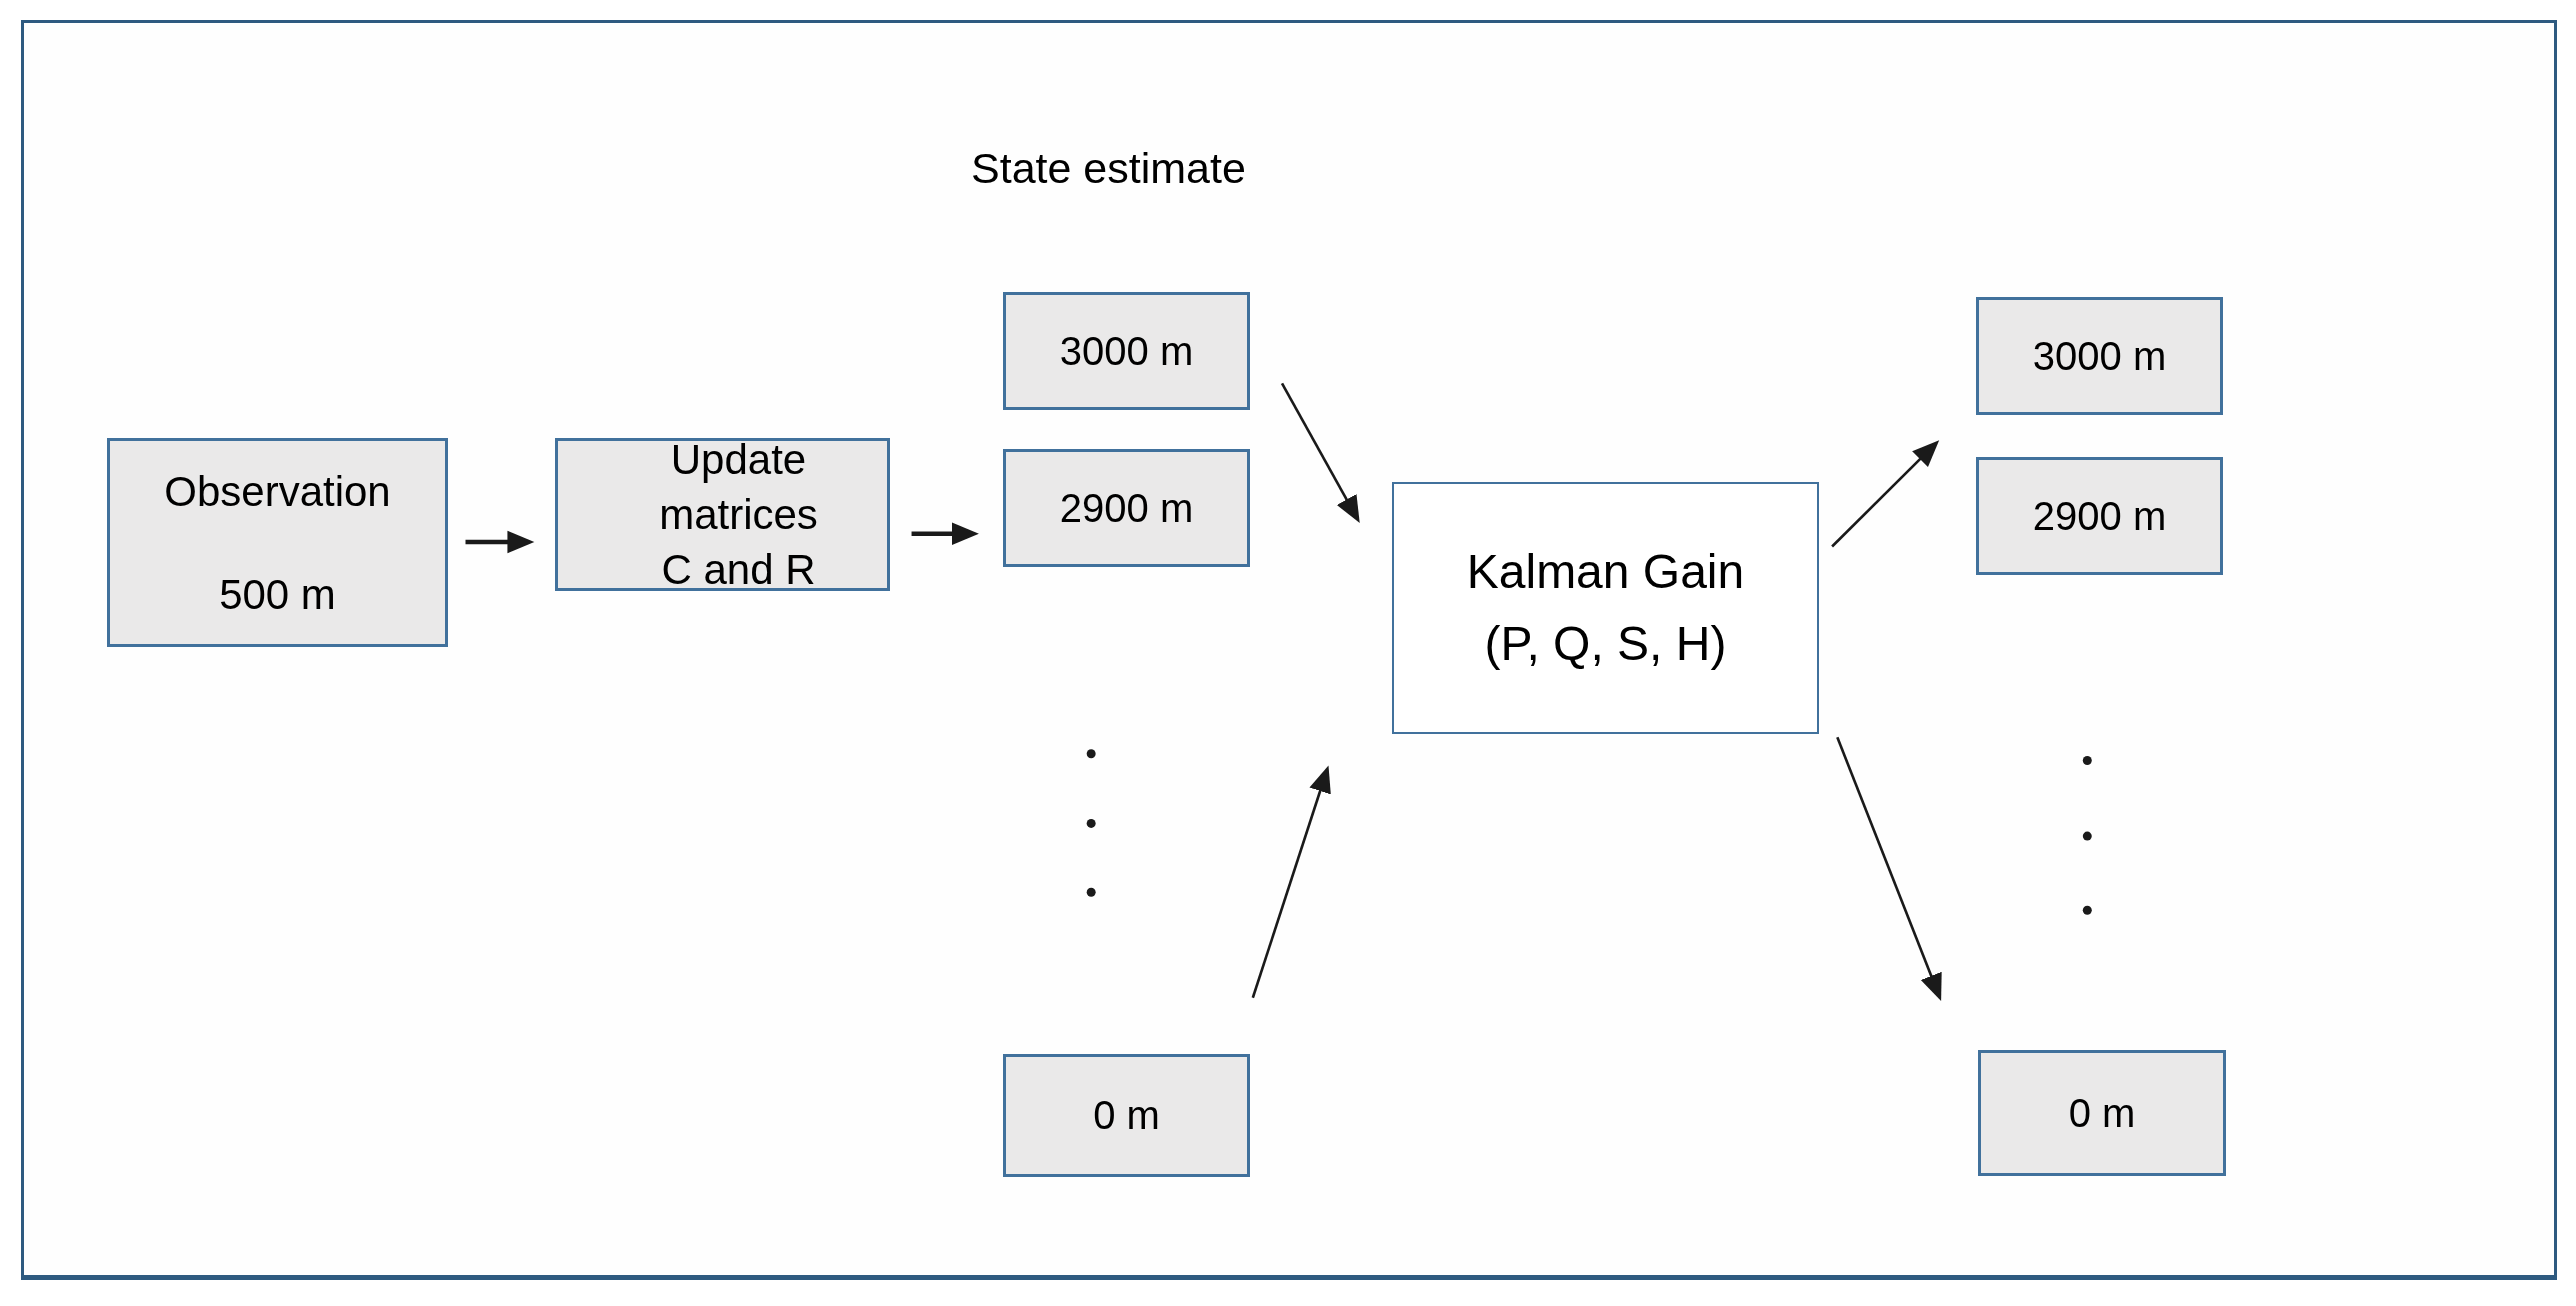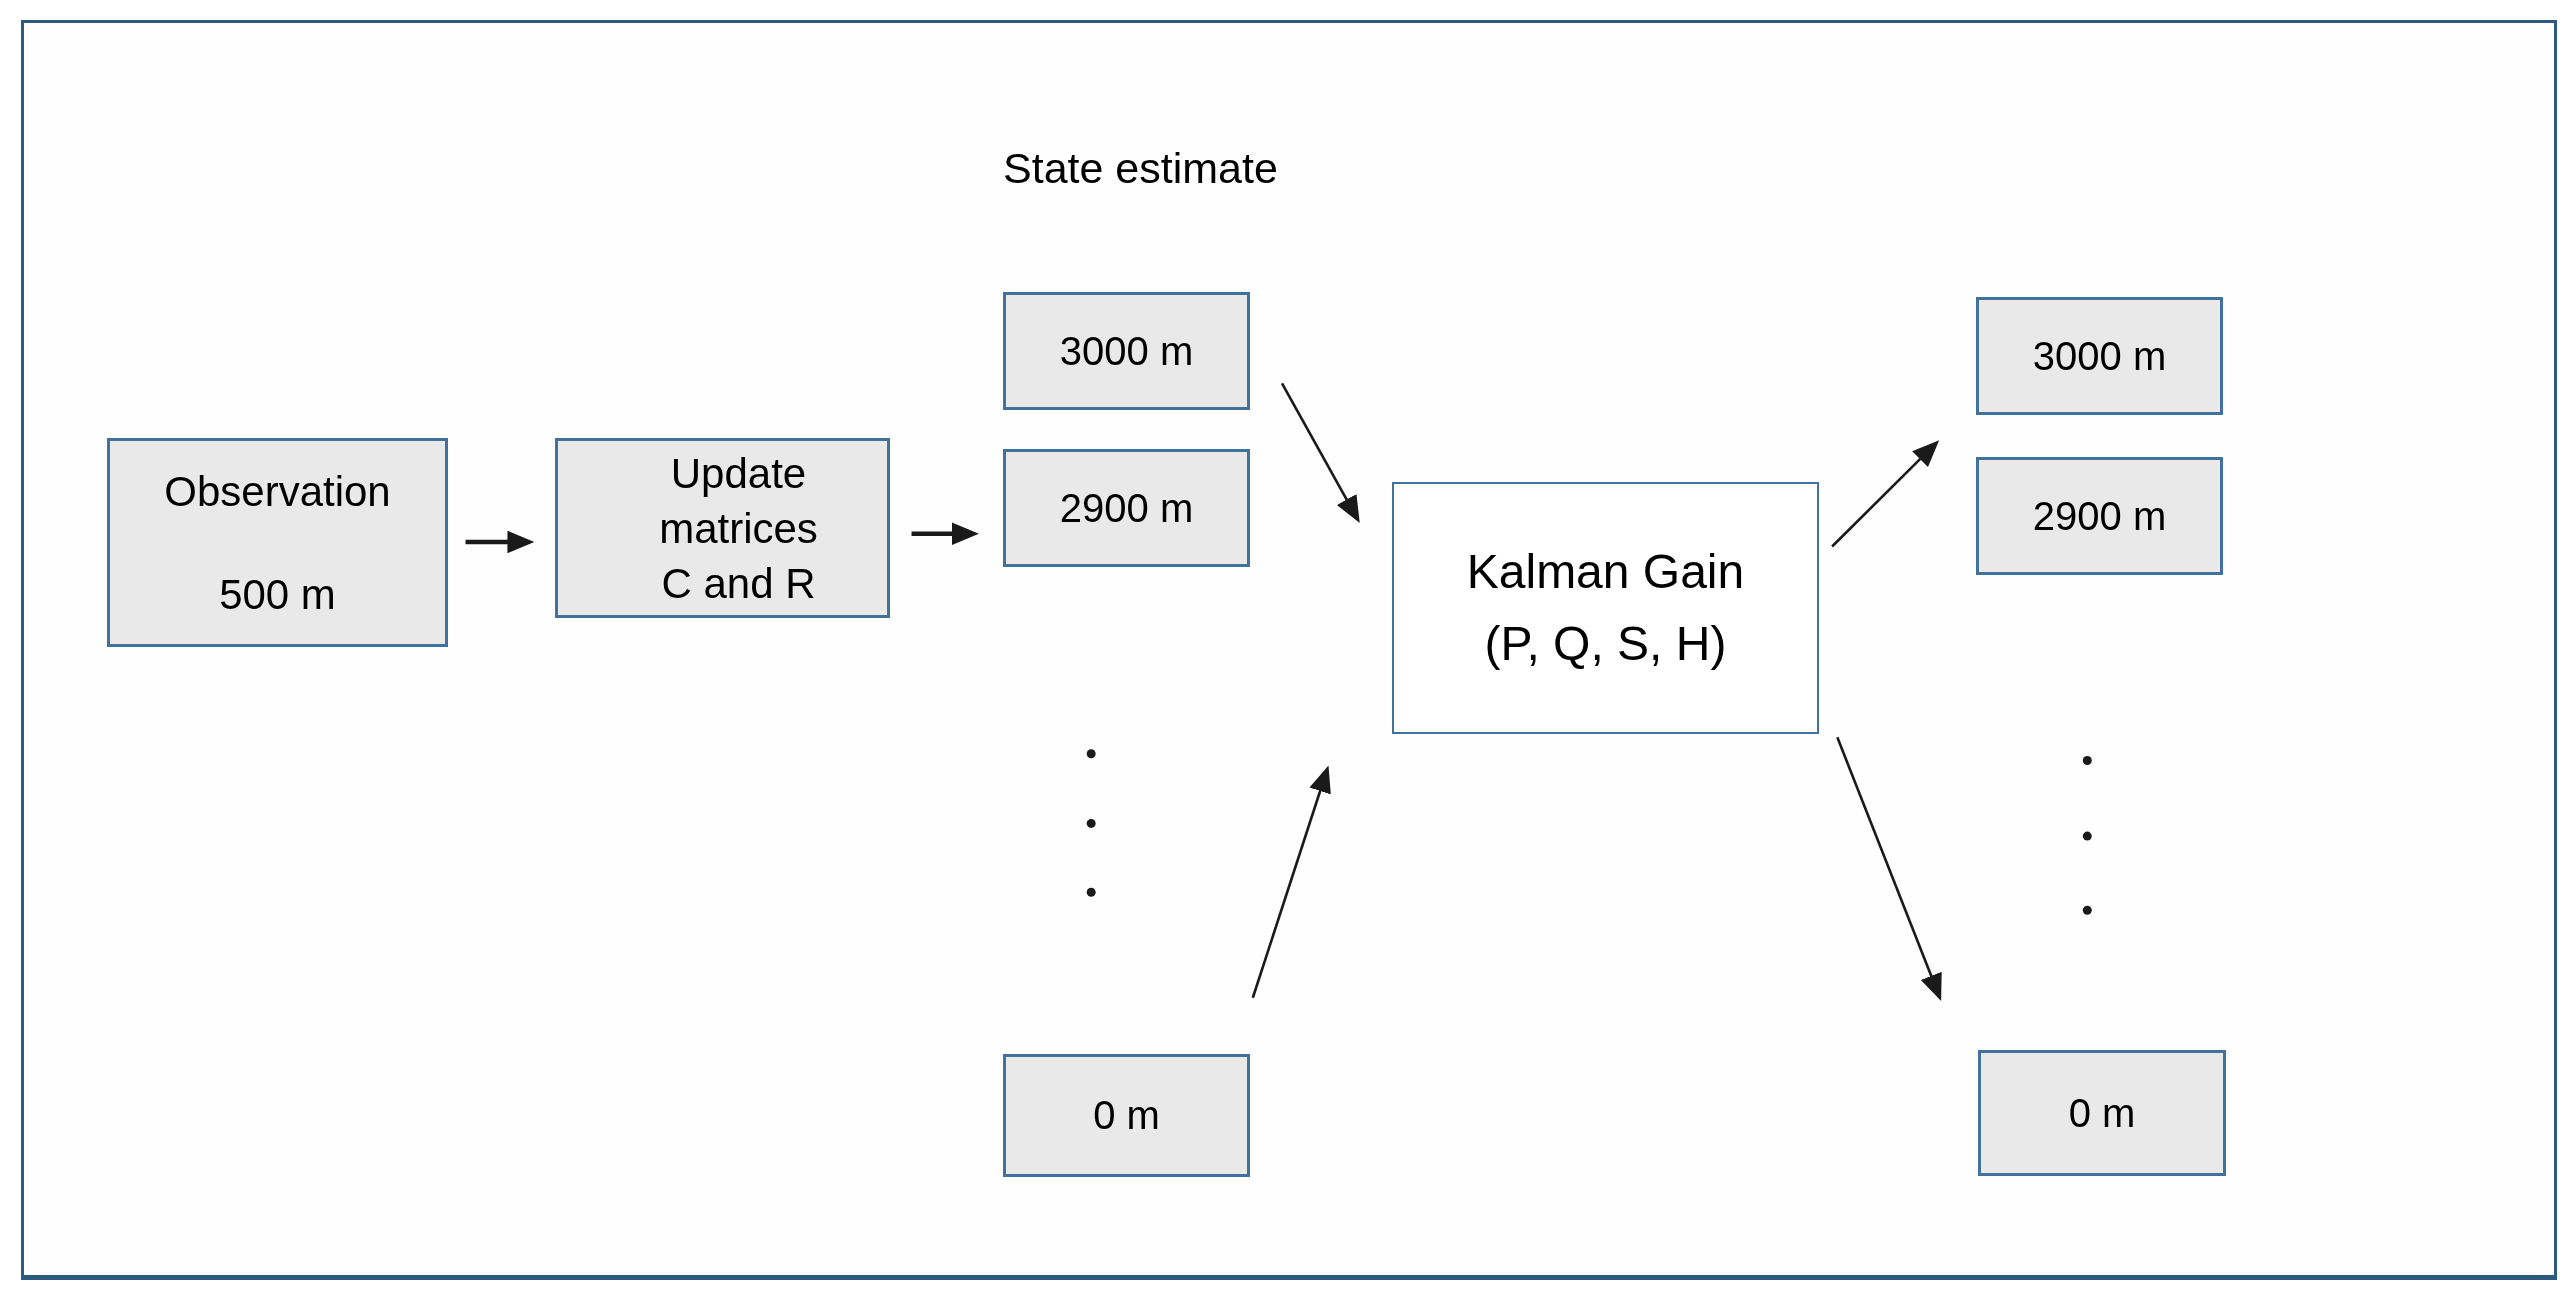--- a/index.html
+++ b/index.html
@@ -67,29 +67,29 @@
   svg.overlay circle { fill: var(--arrow); }
   #arrowhead path { fill: var(--arrow); }
 </style>
 </head>
 <body>
 
 <div class="canvas">
 
   <div class="frame"></div>
 
-  <div class="col-label" style="left:1003px; top:144px;">State estimate</div>
+  <div class="col-label" style="left:971px; top:144px;">State estimate</div>
 
 
   <div class="dbox process-box" style="left:107px; top:438px; width:341px; height:209px;gap:48px;">
     <span class="line">Observation</span>
     <span class="line">500 m</span>
   </div>
 
-  <div class="dbox process-box" style="left:555px; top:438px; width:335px; height:180px;padding-left:32px;">
+  <div class="dbox process-box" style="left:555px; top:438px; width:335px; height:153px;padding-left:32px;">
     <span class="line">Update</span>
     <span class="line">matrices</span>
     <span class="line">C and R</span>
   </div>
 
   <div class="dbox value-box" style="left:1003px; top:292px; width:247px; height:118px;">
     <span class="line">3000 m</span>
   </div>
 
   <div class="dbox value-box" style="left:1003px; top:449px; width:247px; height:118px;">

